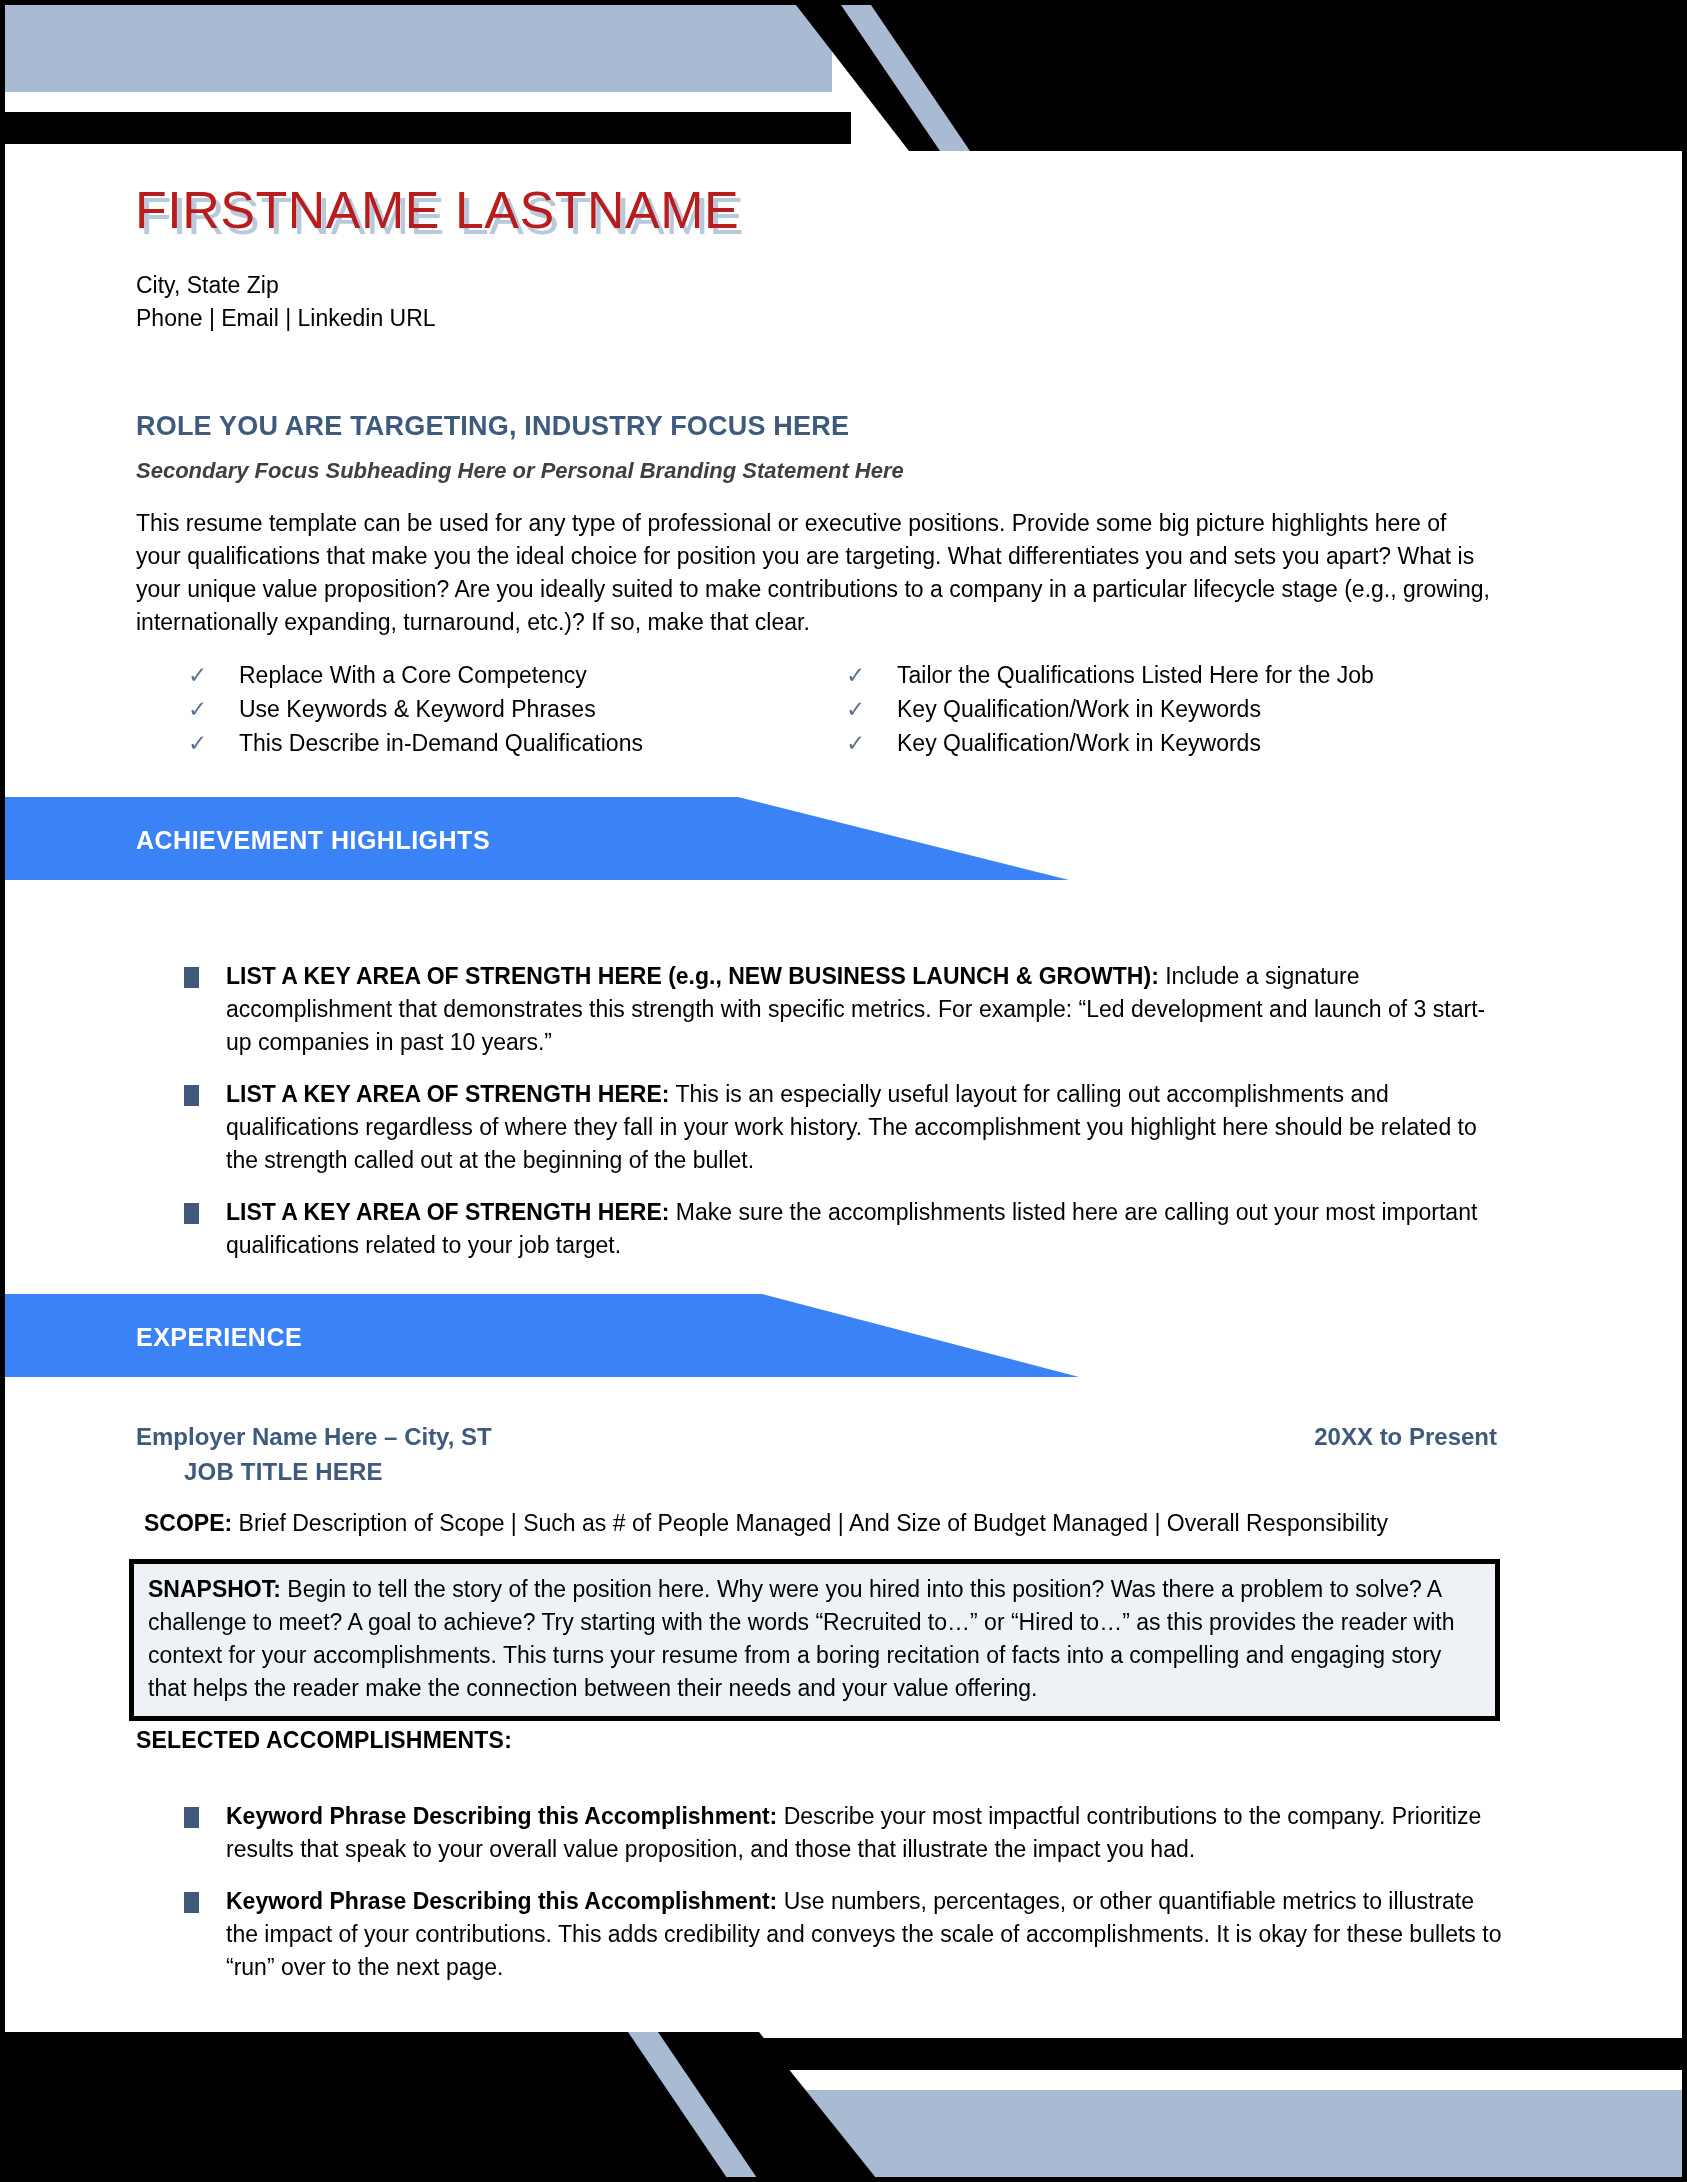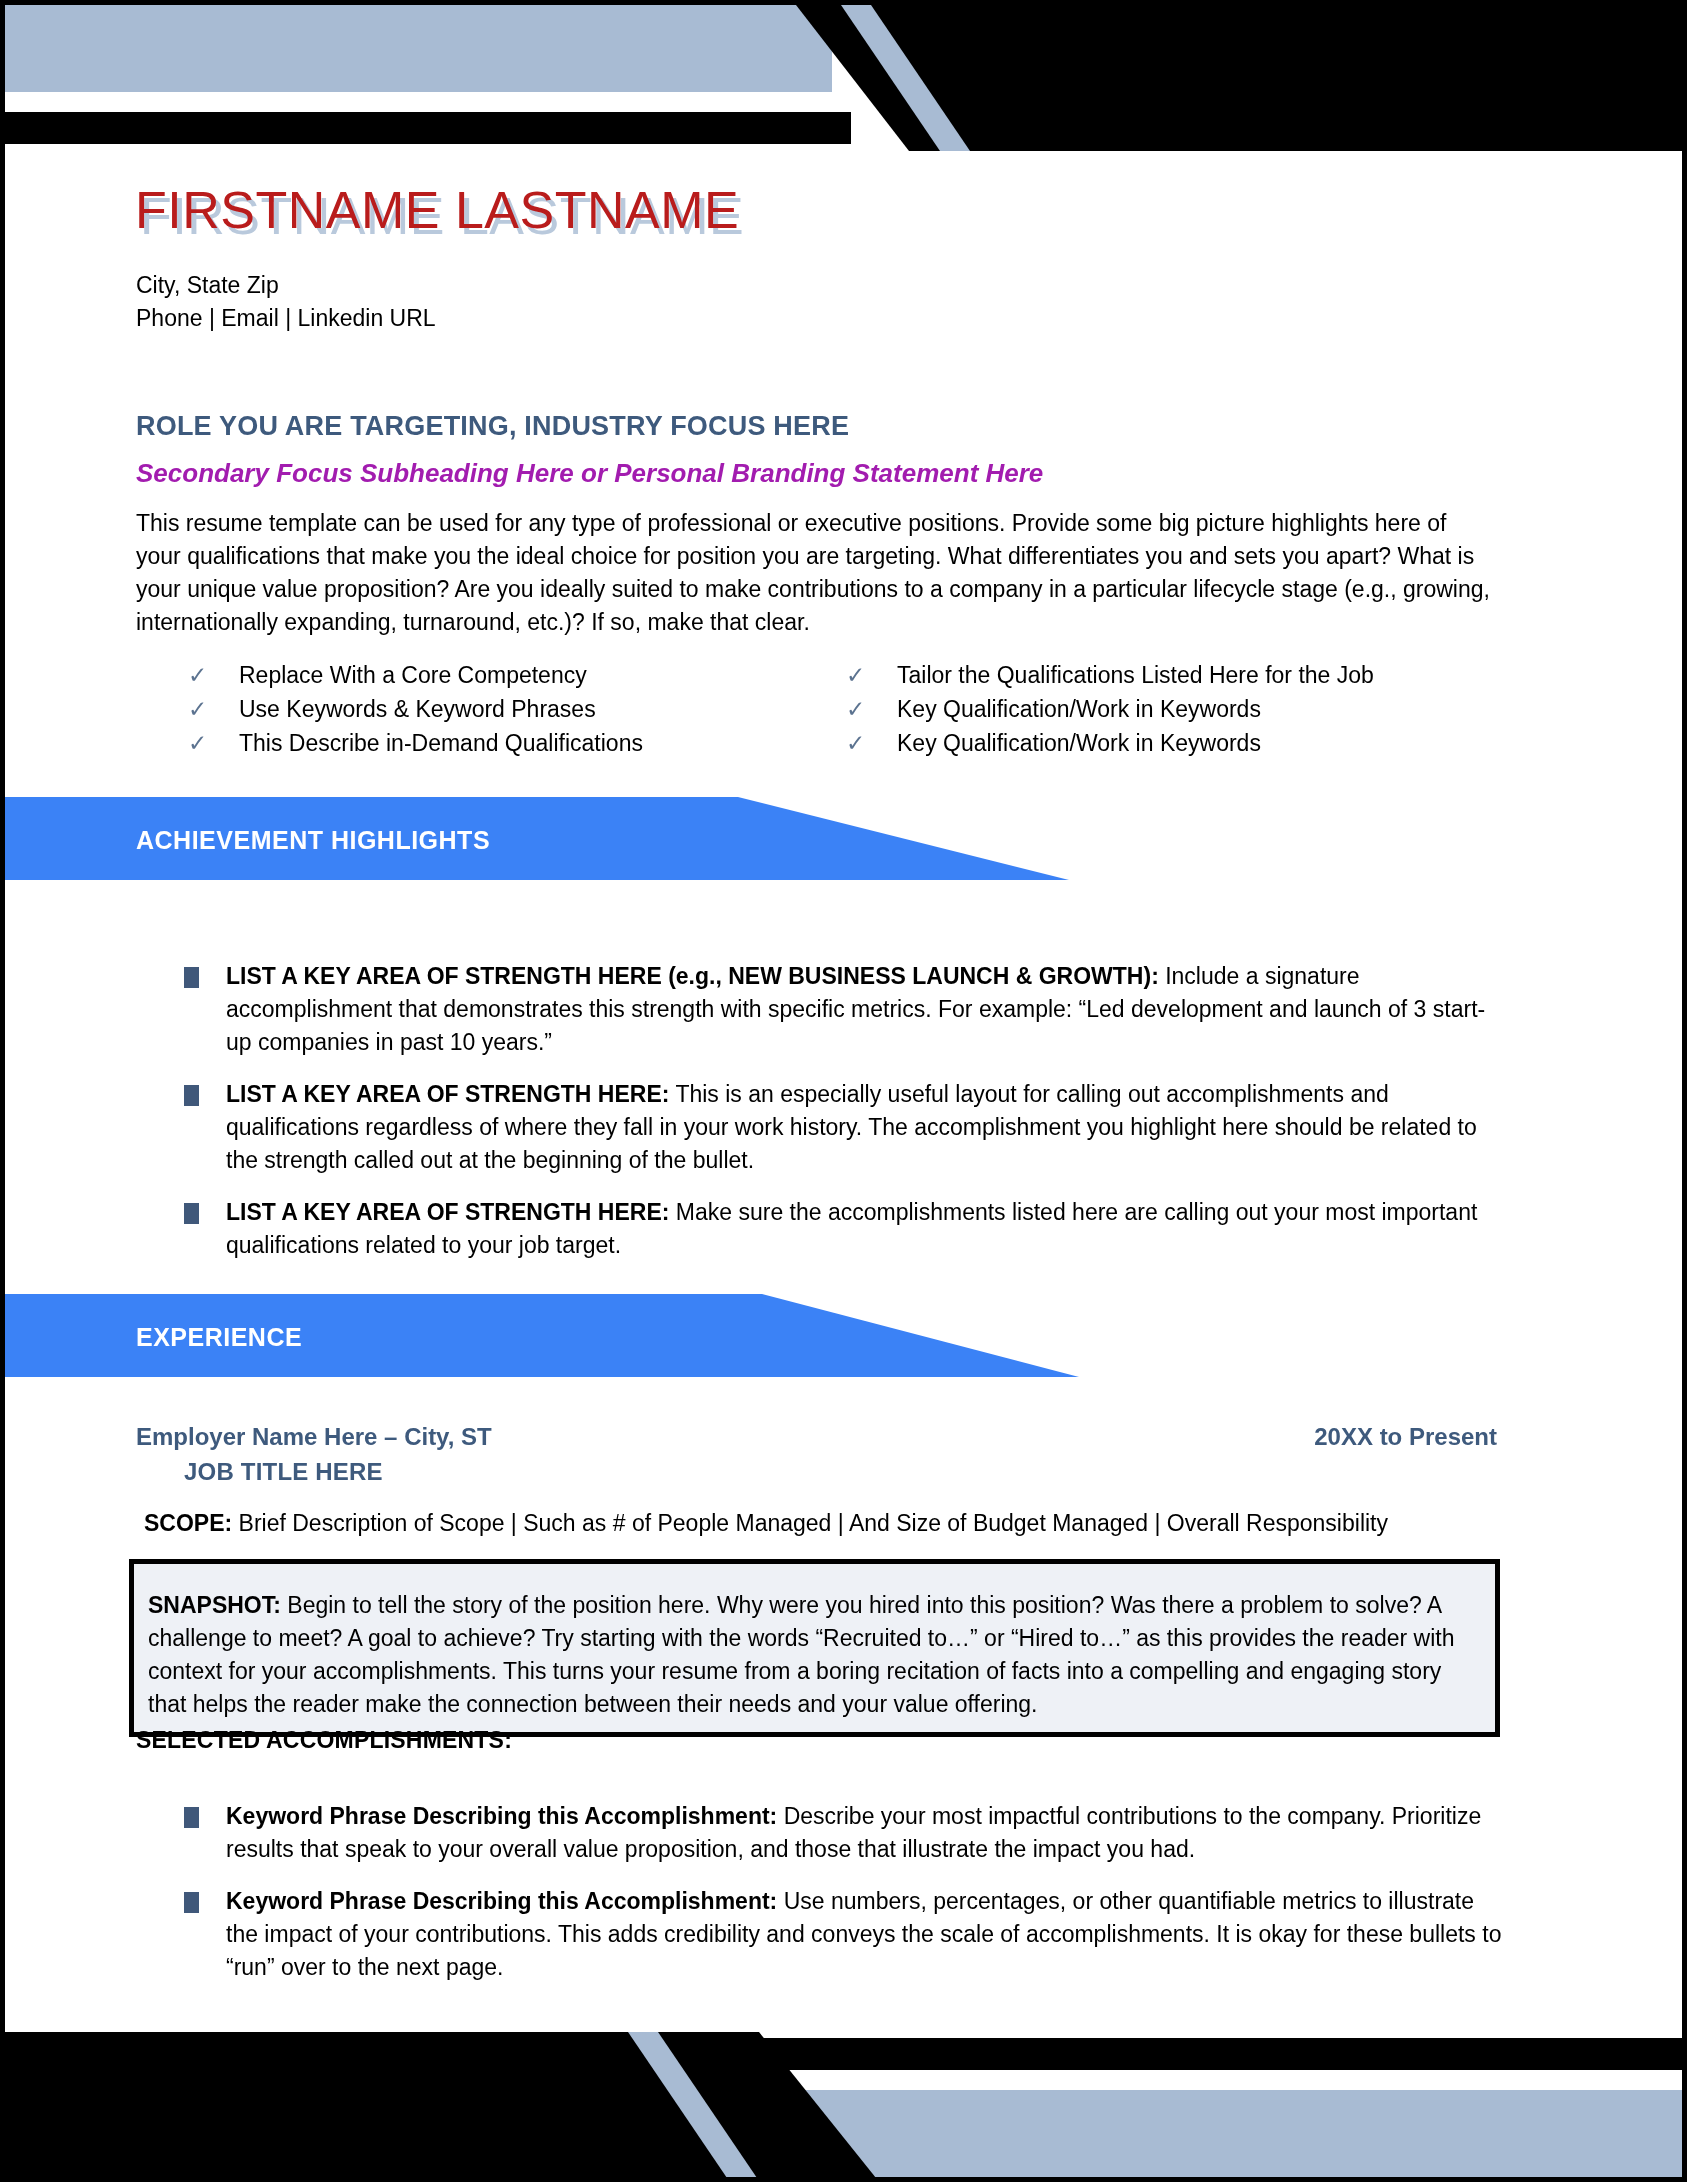--- a/index.html
+++ b/index.html
@@ -126,24 +126,24 @@
     position: absolute;
     left: 136px; top: 411px;
     font-size: 27px;
     font-weight: bold;
     color: #3e5a7d;
     letter-spacing: 0.2px;
   }
   .sub-heading {
     position: absolute;
     left: 136px; top: 458px;
-    font-size: 26px;
+    font-size: 22px;
     font-weight: bold;
     font-style: italic;
-    color: #a21caf;
+    color: #404040;
   }
 
   .summary-para {
     position: absolute;
     left: 136px; top: 507px;
     width: 1361px;
     font-size: 23px;
     line-height: 33px;
     color: #000000;
     text-align: left;
@@ -257,21 +257,21 @@
     margin-left: 8px;
   }
   .scope-line b { font-weight: bold; }
 
   .snapshot-box {
     position: absolute;
     left: 129px; top: 1559px;
     width: 1371px;
     background: #eef1f6;
     border: 5px solid #000000;
-    padding: 25px 14px 11px 14px;
+    padding: 9px 14px 11px 14px;
   }
   .snapshot-text {
     font-size: 23px;
     line-height: 33px;
     color: #000000;
   }
   .snapshot-text b { font-weight: bold; }
 
   .sel-acc-heading {
     position: absolute;

